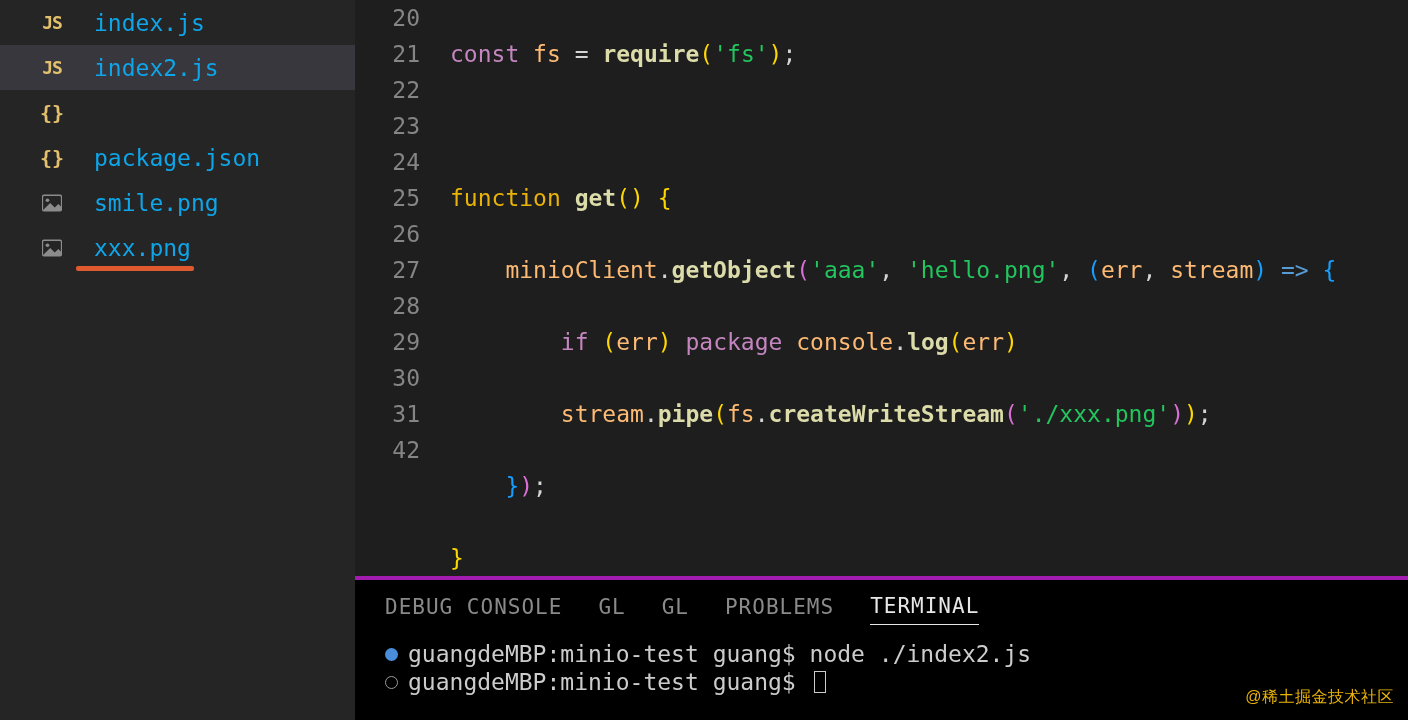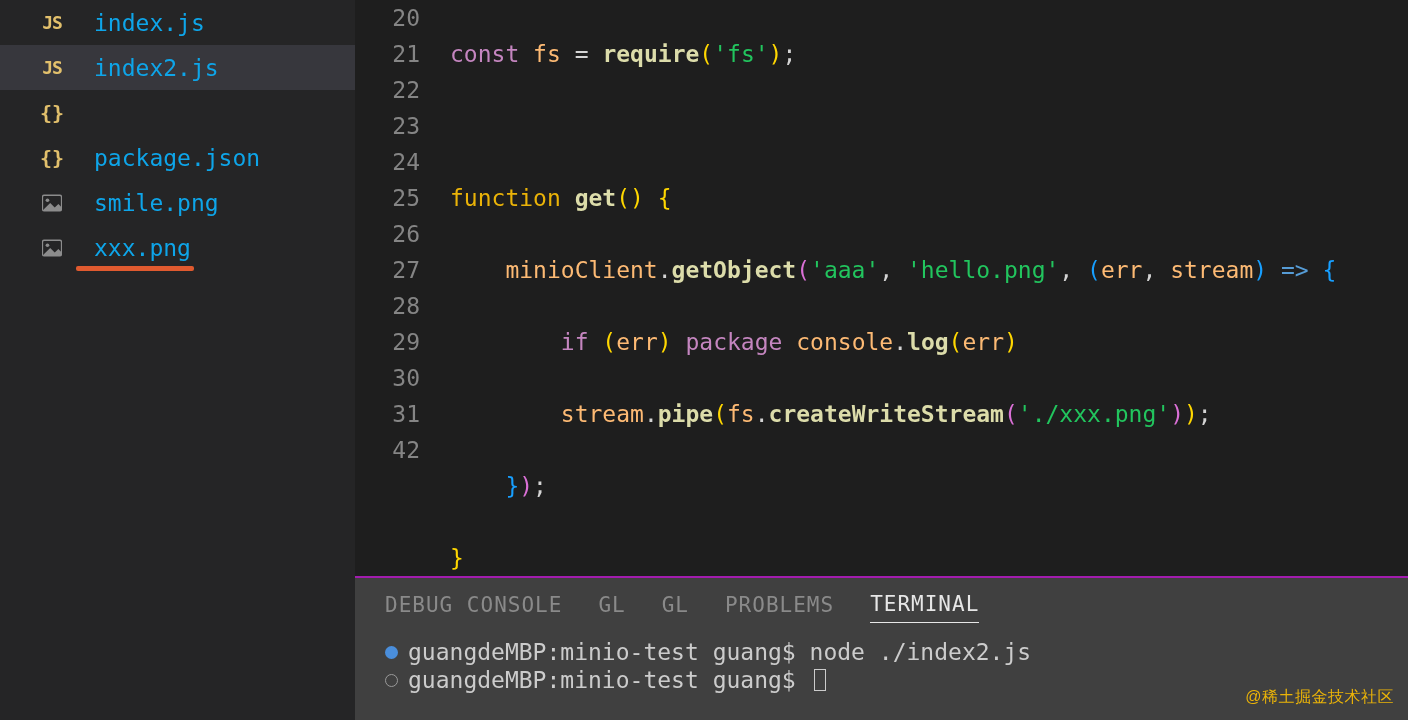--- a/index.html
+++ b/index.html
@@ -28,21 +28,21 @@
   .fn   { color: #dcdcaa; font-weight: bold; }   
   .var  { color: #fdba74; }   
   .str  { color: #22c55e; }   
   .op   { color: #d4d4d4; }
   .pn   { color: #d4d4d4; }
   .arrow{ color: #569cd6; }
   .brace-y { color: #ffd700; }
   .paren-p { color: #da70d6; }
   .paren-b { color: #179fff; }
   
-  .panel { height: 144px; border-top: 2px solid #a21caf; background: #404040; display: flex; flex-direction: column; }
+  .panel { height: 144px; border-top: 4px solid #a21caf; background: #000000; display: flex; flex-direction: column; }
   .tabs { display: flex; gap: 36px; align-items: center; padding: 14px 30px 6px 30px; font-size: 21px; color: #8a8a8a; letter-spacing: 1px; }
   .tab { cursor: pointer; padding-bottom: 6px; }
   .tab.active { color: #e7e7e7; border-bottom: 1.5px solid #e7e7e7; }
   .term { flex: 1; padding: 8px 30px 0 30px; font-size: 23px; line-height: 30px; color: #cccccc; overflow: hidden; }
   .term-line { display: flex; align-items: center; gap: 10px; text-align: right; }
   .bullet-fill { width: 13px; height: 13px; border-radius: 50%; background: #4a8edb; flex-shrink: 0; }
   .bullet-empty { width: 13px; height: 13px; border-radius: 50%; border: 1.5px solid #9a9a9a; flex-shrink: 0; }
   .caret-box { display: inline-block; width: 12px; height: 22px; border: 1.5px solid #cccccc; margin-left: 4px; vertical-align: -3px; }
   .partial-cut { margin-top: -2px; }
   

